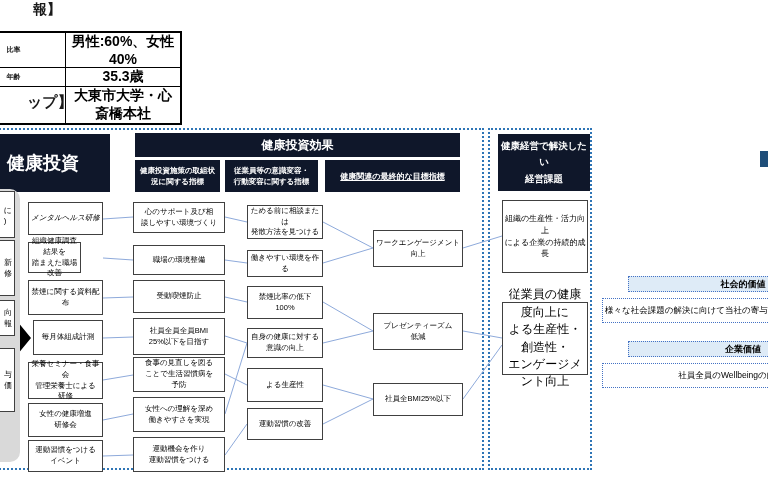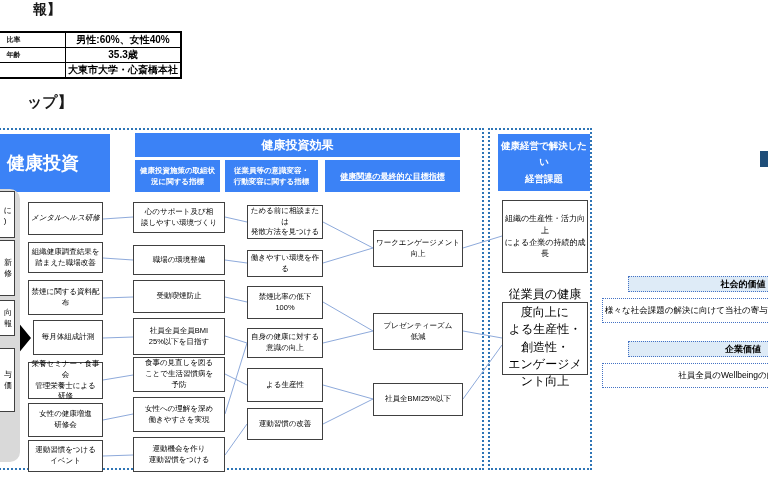--- a/index.html
+++ b/index.html
@@ -5,24 +5,24 @@
   html,body{margin:0;padding:0;background:#fff;}
   .stage{position:relative;width:768px;height:494px;overflow:hidden;background:#fff;
          font-family:"Liberation Sans","DejaVu Sans",sans-serif;color:#000;}
   .abs{position:absolute;box-sizing:border-box;}
   .pre{white-space:pre-line;}
   .hfrag{font-weight:bold;color:#1a1a1a;}
   
   .ptable{border-collapse:collapse;border:2px solid #000;}
   .ptable td{border:1px solid #000;height:13px;padding:0 2px;text-align:center;vertical-align:middle;}
   .ptable .lbl{width:99px;font-size:7px;font-weight:bold;color:#222;}
-  .ptable .val{width:110px;font-size:10px;font-weight:bold;}
+  .ptable .val{width:110px;font-size:14px;font-weight:bold;}
   
   .dotrect{border:2px dotted #2E75B6;background:transparent;}
-  .navy{background:#3b82f6;color:#fff;display:flex;align-items:center;justify-content:center;
+  .navy{background:#0f172a;color:#fff;display:flex;align-items:center;justify-content:center;
         text-align:center;font-weight:bold;}
   .wbox{background:#fff;border:1.2px solid #404040;display:flex;align-items:center;justify-content:center;
         text-align:center;font-size:7.5px;line-height:1.45;padding:1px;}
   .grayc{background:#D9D9D9;border-radius:10px;}
   .frag{background:#fff;border:1.2px solid #404040;display:flex;flex-direction:column;
         justify-content:space-around;align-items:flex-end;font-size:8px;padding:3px 2px;}
   
   .vbar{background:#DEEBF7;border:1px dotted #4472C4;display:flex;align-items:center;justify-content:center;
         font-size:9px;font-weight:bold;}
   .vtext{background:#fff;border:1px dotted #4472C4;display:flex;align-items:center;
@@ -104,21 +104,21 @@
   <div class="abs frag pre" style="left:-30px;top:191px;width:45px;height:47px;">に
 )</div>
   <div class="abs frag pre" style="left:-30px;top:240px;width:45px;height:56px;">新
 修</div>
   <div class="abs frag pre" style="left:-30px;top:300px;width:45px;height:36px;">向
 報</div>
   <div class="abs frag pre" style="left:-30px;top:348px;width:45px;height:64px;">与
 価</div>
 
   <div class="abs wbox pre" style="left:28px;top:202px;width:75px;height:33px;font-style:italic;">メンタルヘルス研修</div>
-  <div class="abs wbox pre" style="left:28px;top:242px;width:75px;height:31px;">組織健康調査結果を
+  <div class="abs wbox pre" style="left:28px;top:242px;width:53px;height:31px;">組織健康調査結果を
 踏まえた職場改善</div>
   <div class="abs wbox pre" style="left:28px;top:280px;width:75px;height:35px;">禁煙に関する資料配布</div>
   <div class="abs wbox pre" style="left:33px;top:320px;width:70px;height:35px;">毎月体組成計測</div>
   <div class="abs wbox pre" style="left:28px;top:362px;width:75px;height:37px;">栄養セミナー・食事会
 管理栄養士による
 研修</div>
   <div class="abs wbox pre" style="left:28px;top:403px;width:75px;height:34px;">女性の健康増進
 研修会</div>
   <div class="abs wbox pre" style="left:28px;top:440px;width:75px;height:32px;">運動習慣をつける
 イベント</div>

